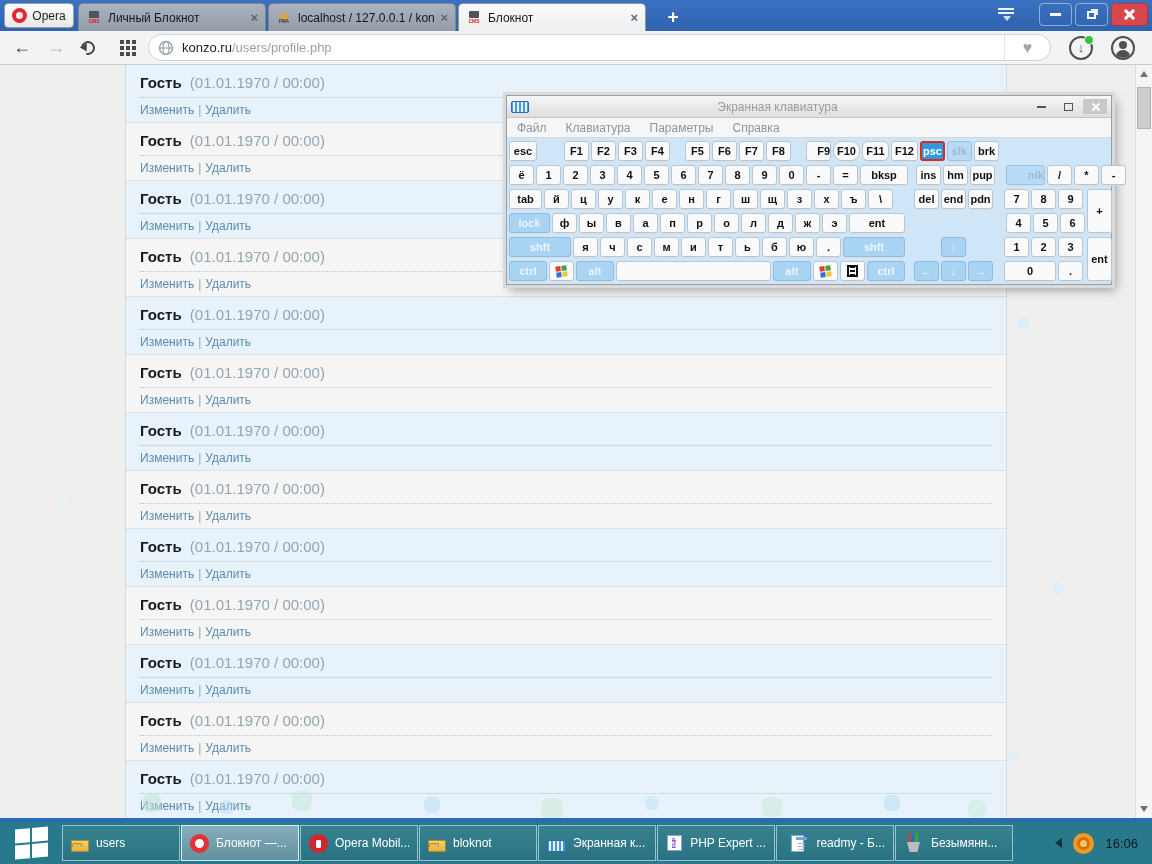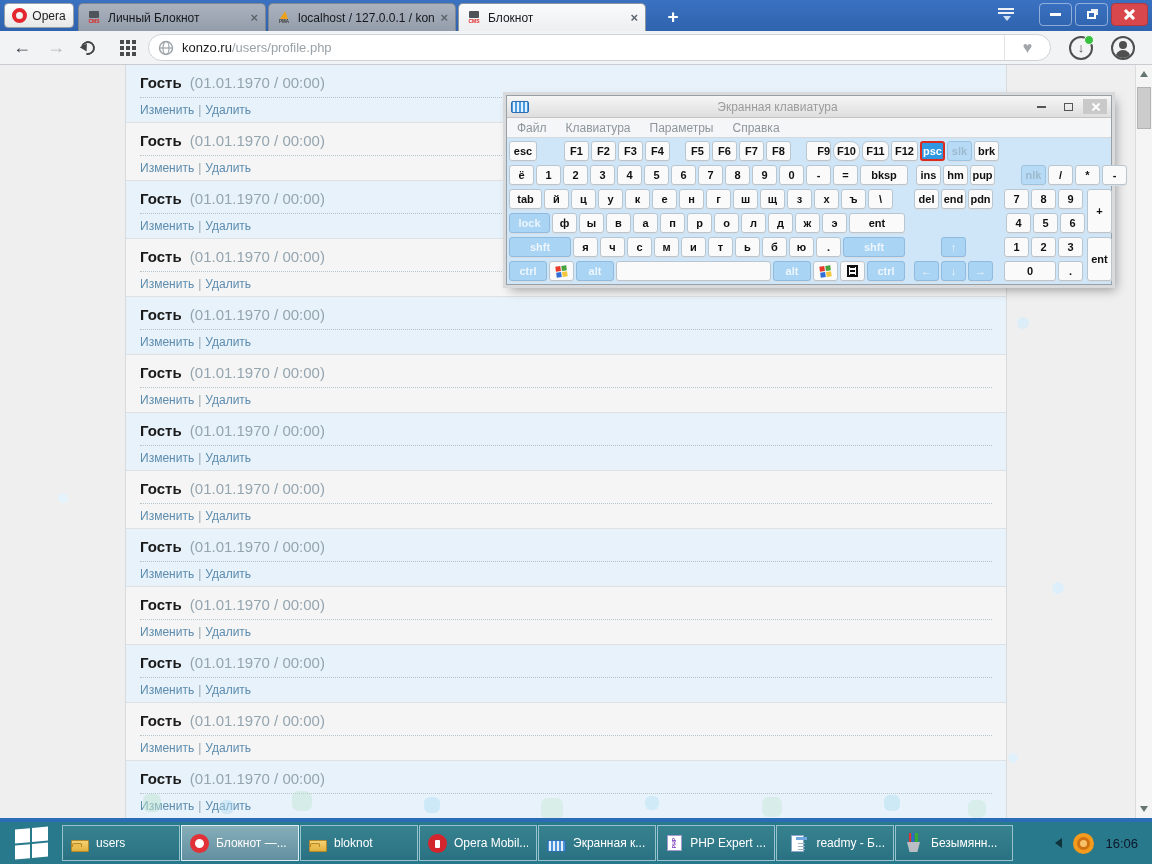--- a/index.html
+++ b/index.html
@@ -490,21 +490,21 @@
   </div>
         <div class="k" style="width: 25px; margin-left: 6px;">
     <span class="klabel">ins</span>
   </div>
         <div class="k" style="width: 25px;">
     <span class="klabel">hm</span>
   </div>
         <div class="k" style="width: 25px;">
     <span class="klabel">pup</span>
   </div>
-        <div class="k dim" style="width: 25px; margin-left: 24px;">
+        <div class="k dim" style="width: 39px; margin-left: 9px; justify-content: flex-end;">
     <span class="klabel">nlk</span>
   </div>
         <div class="k" style="width: 25px;">
     <span class="klabel">/</span>
   </div>
         <div class="k" style="width: 25px;">
     <span class="klabel">*</span>
   </div>
         <div class="k" style="width: 25px;">
     <span class="klabel">-</span>
@@ -747,26 +747,26 @@
   <div class="tbtns">
       <div class="tbtn">
     <span class="ti ti-folder"></span>
     <span class="tlabel">users</span>
   </div>
       <div class="tbtn active">
     <span class="ti ti-opera"></span>
     <span class="tlabel">Блокнот —...</span>
   </div>
       <div class="tbtn">
+    <span class="ti ti-opera-mobile"></span>
+    <span class="tlabel">Opera Mobil...</span>
+  </div>
+      <div class="tbtn">
     <span class="ti ti-folder"></span>
     <span class="tlabel">bloknot</span>
-  </div>
-      <div class="tbtn">
-    <span class="ti ti-opera-mobile"></span>
-    <span class="tlabel">Opera Mobil...</span>
   </div>
       <div class="tbtn">
     <span class="ti ti-keyboard"></span>
     <span class="tlabel">Экранная к...</span>
   </div>
       <div class="tbtn">
     <span class="ti ti-php">
           <b class="php-label">PHP</b>
         </span>
     <span class="tlabel">PHP Expert ...</span>

